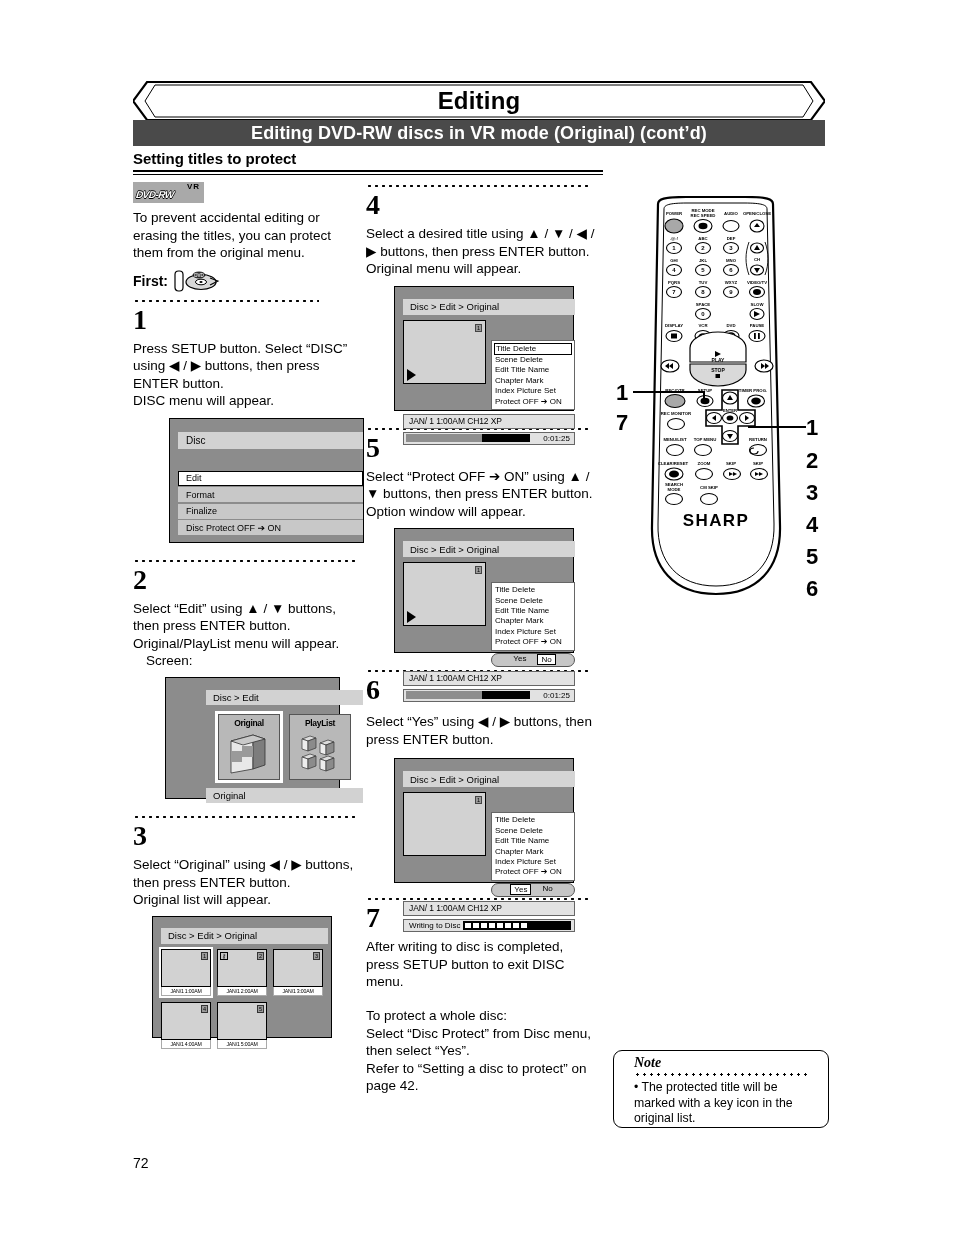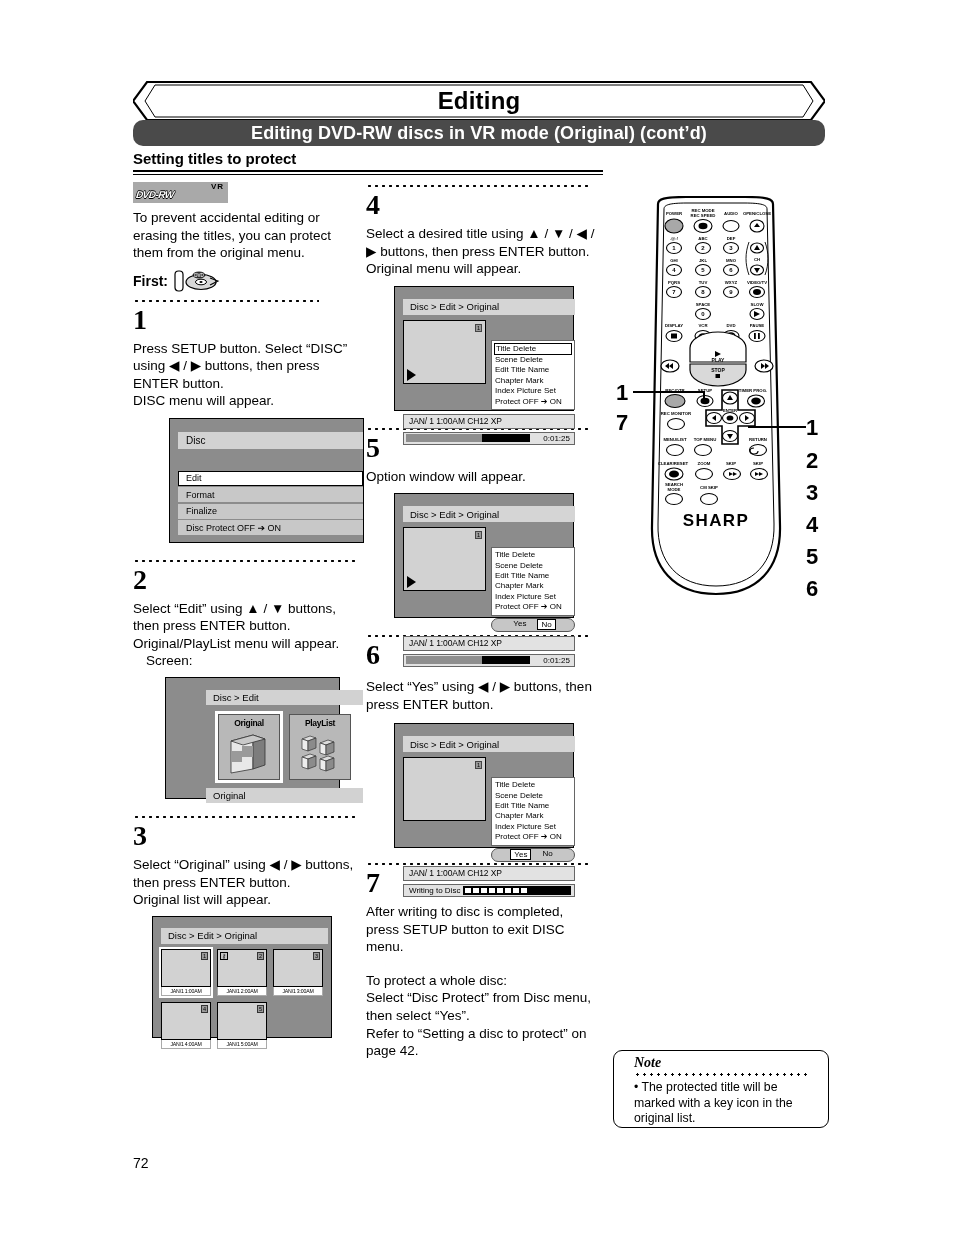--- a/index.html
+++ b/index.html
@@ -22,21 +22,21 @@
   .banner-title {
     position:absolute; left:0; top:0; width:692px; height:42px;
     display:flex; align-items:center; justify-content:center;
     font-size:24px; font-weight:bold; letter-spacing:0.2px;
   }
 
   .subbanner {
     position:absolute; left:133px; top:110px; width:692px; height:26px;
     background:#4a4a4a; color:#fff;
     display:flex; align-items:center; justify-content:center;
-    font-size:18px; font-weight:bold; letter-spacing:0.1px;border-radius:10px;
+    font-size:18px; font-weight:bold; letter-spacing:0.1px;
   }
 
   .section-title {
     position:absolute; left:133px; top:140px;
     font-size:15px; font-weight:bold;
   }
   .rule-double {
     position:absolute; left:133px; top:160px; width:470px;
   }
   .rule-double .r1 { height:2px; background:#000; }
@@ -58,21 +58,21 @@
   .dots.mid   { width:226px; }
 
   .stepnum { font-size:28px; font-weight:bold; line-height:1.0; margin:1px 0 6px 0; }
   .stepnum.serif { font-family:"Liberation Serif", serif; }
 
   .bold-text { font-size:13.5px; font-weight:normal; line-height:1.30; }
   .plain-text { font-size:13.5px; line-height:1.30; }
   .indent { margin-left:13px; }
 
   .logo-vr {
-    width:95px; height:21px; background:#a9a9a9;
+    width:71px; height:21px; background:#a9a9a9;
     position:relative; margin-bottom:6px;
   }
   .logo-vr .vr {
     position:absolute; right:4px; top:0px; font-size:8px; font-weight:bold; letter-spacing:1px;
   }
   .logo-vr .dvdrw {
     position:absolute; left:3px; top:7px; font-size:10px; font-weight:bold;
     font-style:italic; letter-spacing:-0.5px; color:#fff;
     text-shadow: -0.6px 0 0 #000, 0.6px 0 0 #000, 0 -0.6px 0 #000, 0 0.6px 0 #000;
     transform: skewX(-6deg);
@@ -392,20 +392,21 @@
         <div class="prog-bar">
           <div class="fill-a"></div>
             <div class="fill-b"></div>
           <span class="time">0:01:25</span>
         </div>
       </div>
     </div>
 
     <div class="dots mid" style="margin-top:14px;"></div>
     <div class="stepnum serif">5</div>
+    <div class="bold-text">Select “Protect OFF ➔ ON” using ▲ / ▼ buttons, then press ENTER button.</div>
     <div class="plain-text">Option window will appear.</div>
 
     <div class="tv" style="width:180px;height:125px;margin:8px auto 0 28px;">
       <div class="edit-screen">
         <div class="crumb">Disc &gt; Edit &gt; Original</div>
         <div class="edit-body">
           <div class="preview">
             <div class="idx">1</div>
             <div class="play"></div>
           </div>

